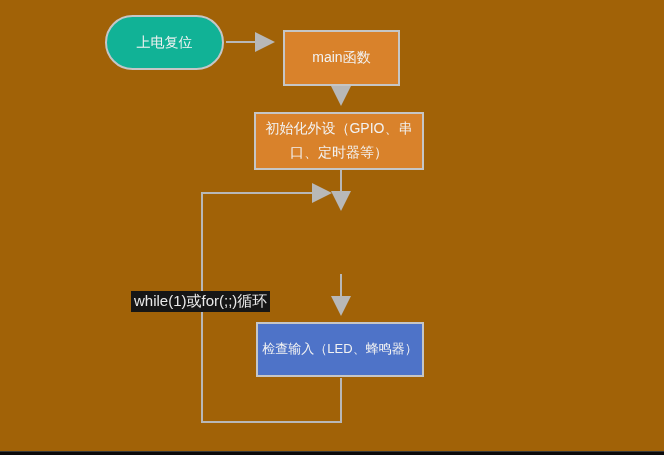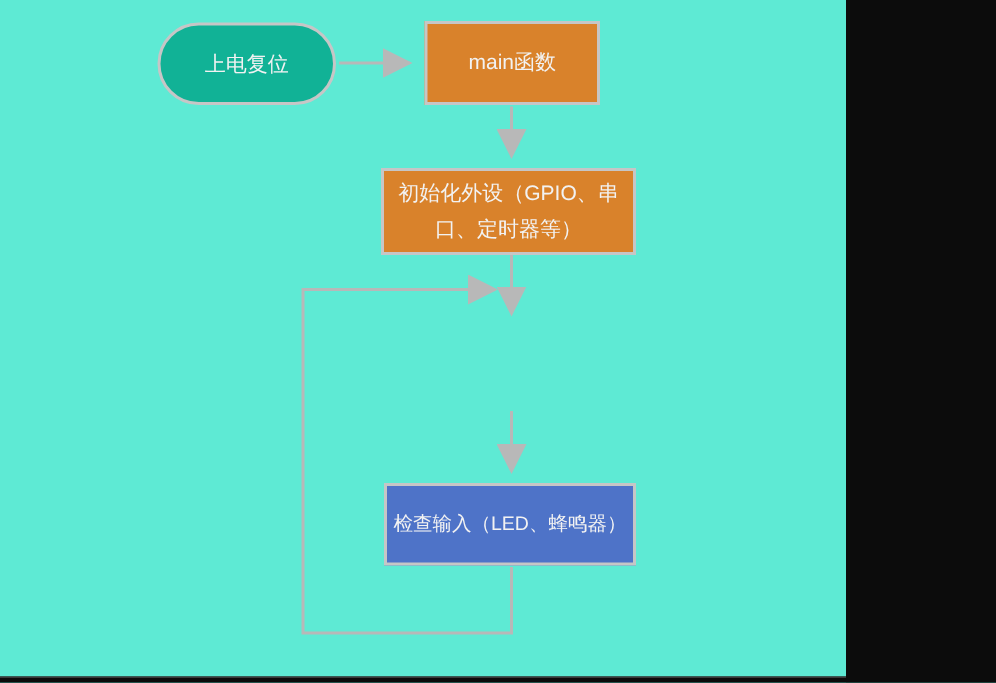--- a/index.html
+++ b/index.html
@@ -3,23 +3,23 @@
 <meta charset="utf-8">
 <style>
   html, body {
     margin: 0;
     padding: 0;
     background: #0c0c0c;
     font-family: "Liberation Sans", "DejaVu Sans", sans-serif;
   }
   .canvas {
     position: relative;
-    width: 564px;
+    width: 664px;
     height: 455px;
-    background: #5eead4;
+    background: #a16207;
     overflow: hidden;
   }
   .connector-layer {
     position: absolute;
     left: 0;
     top: 0;
     width: 664px;
     height: 455px;
     z-index: 1;
   }
@@ -36,21 +36,21 @@
     line-height: 1.7;
     z-index: 2;
   }
   .node-start {
     left: 105px; top: 15px;
     width: 119px; height: 55px;
     border-radius: 28px;
     background: #11b296;
   }
   .node-main {
-    left: 283px; top: 14px;
+    left: 283px; top: 30px;
     width: 117px; height: 56px;
     background: #d9822b;
   }
   .node-init {
     left: 254px; top: 112px;
     width: 170px; height: 58px;
     background: #d9822b;
     padding: 2px 0;
   }
   .node-input {
@@ -118,16 +118,17 @@
 
   <div class="node node-init">
     <span>初始化外设（GPIO、串口、定时器等）</span>
   </div>
 
 
   <div class="node node-output">
     <span>检查输入（LED、蜂鸣器）</span>
   </div>
 
+  <div class="loop-label">while(1)或for(;;)循环</div>
 
   <div class="bottom-divider"></div>
 
 </div>
 
 </body></html>

